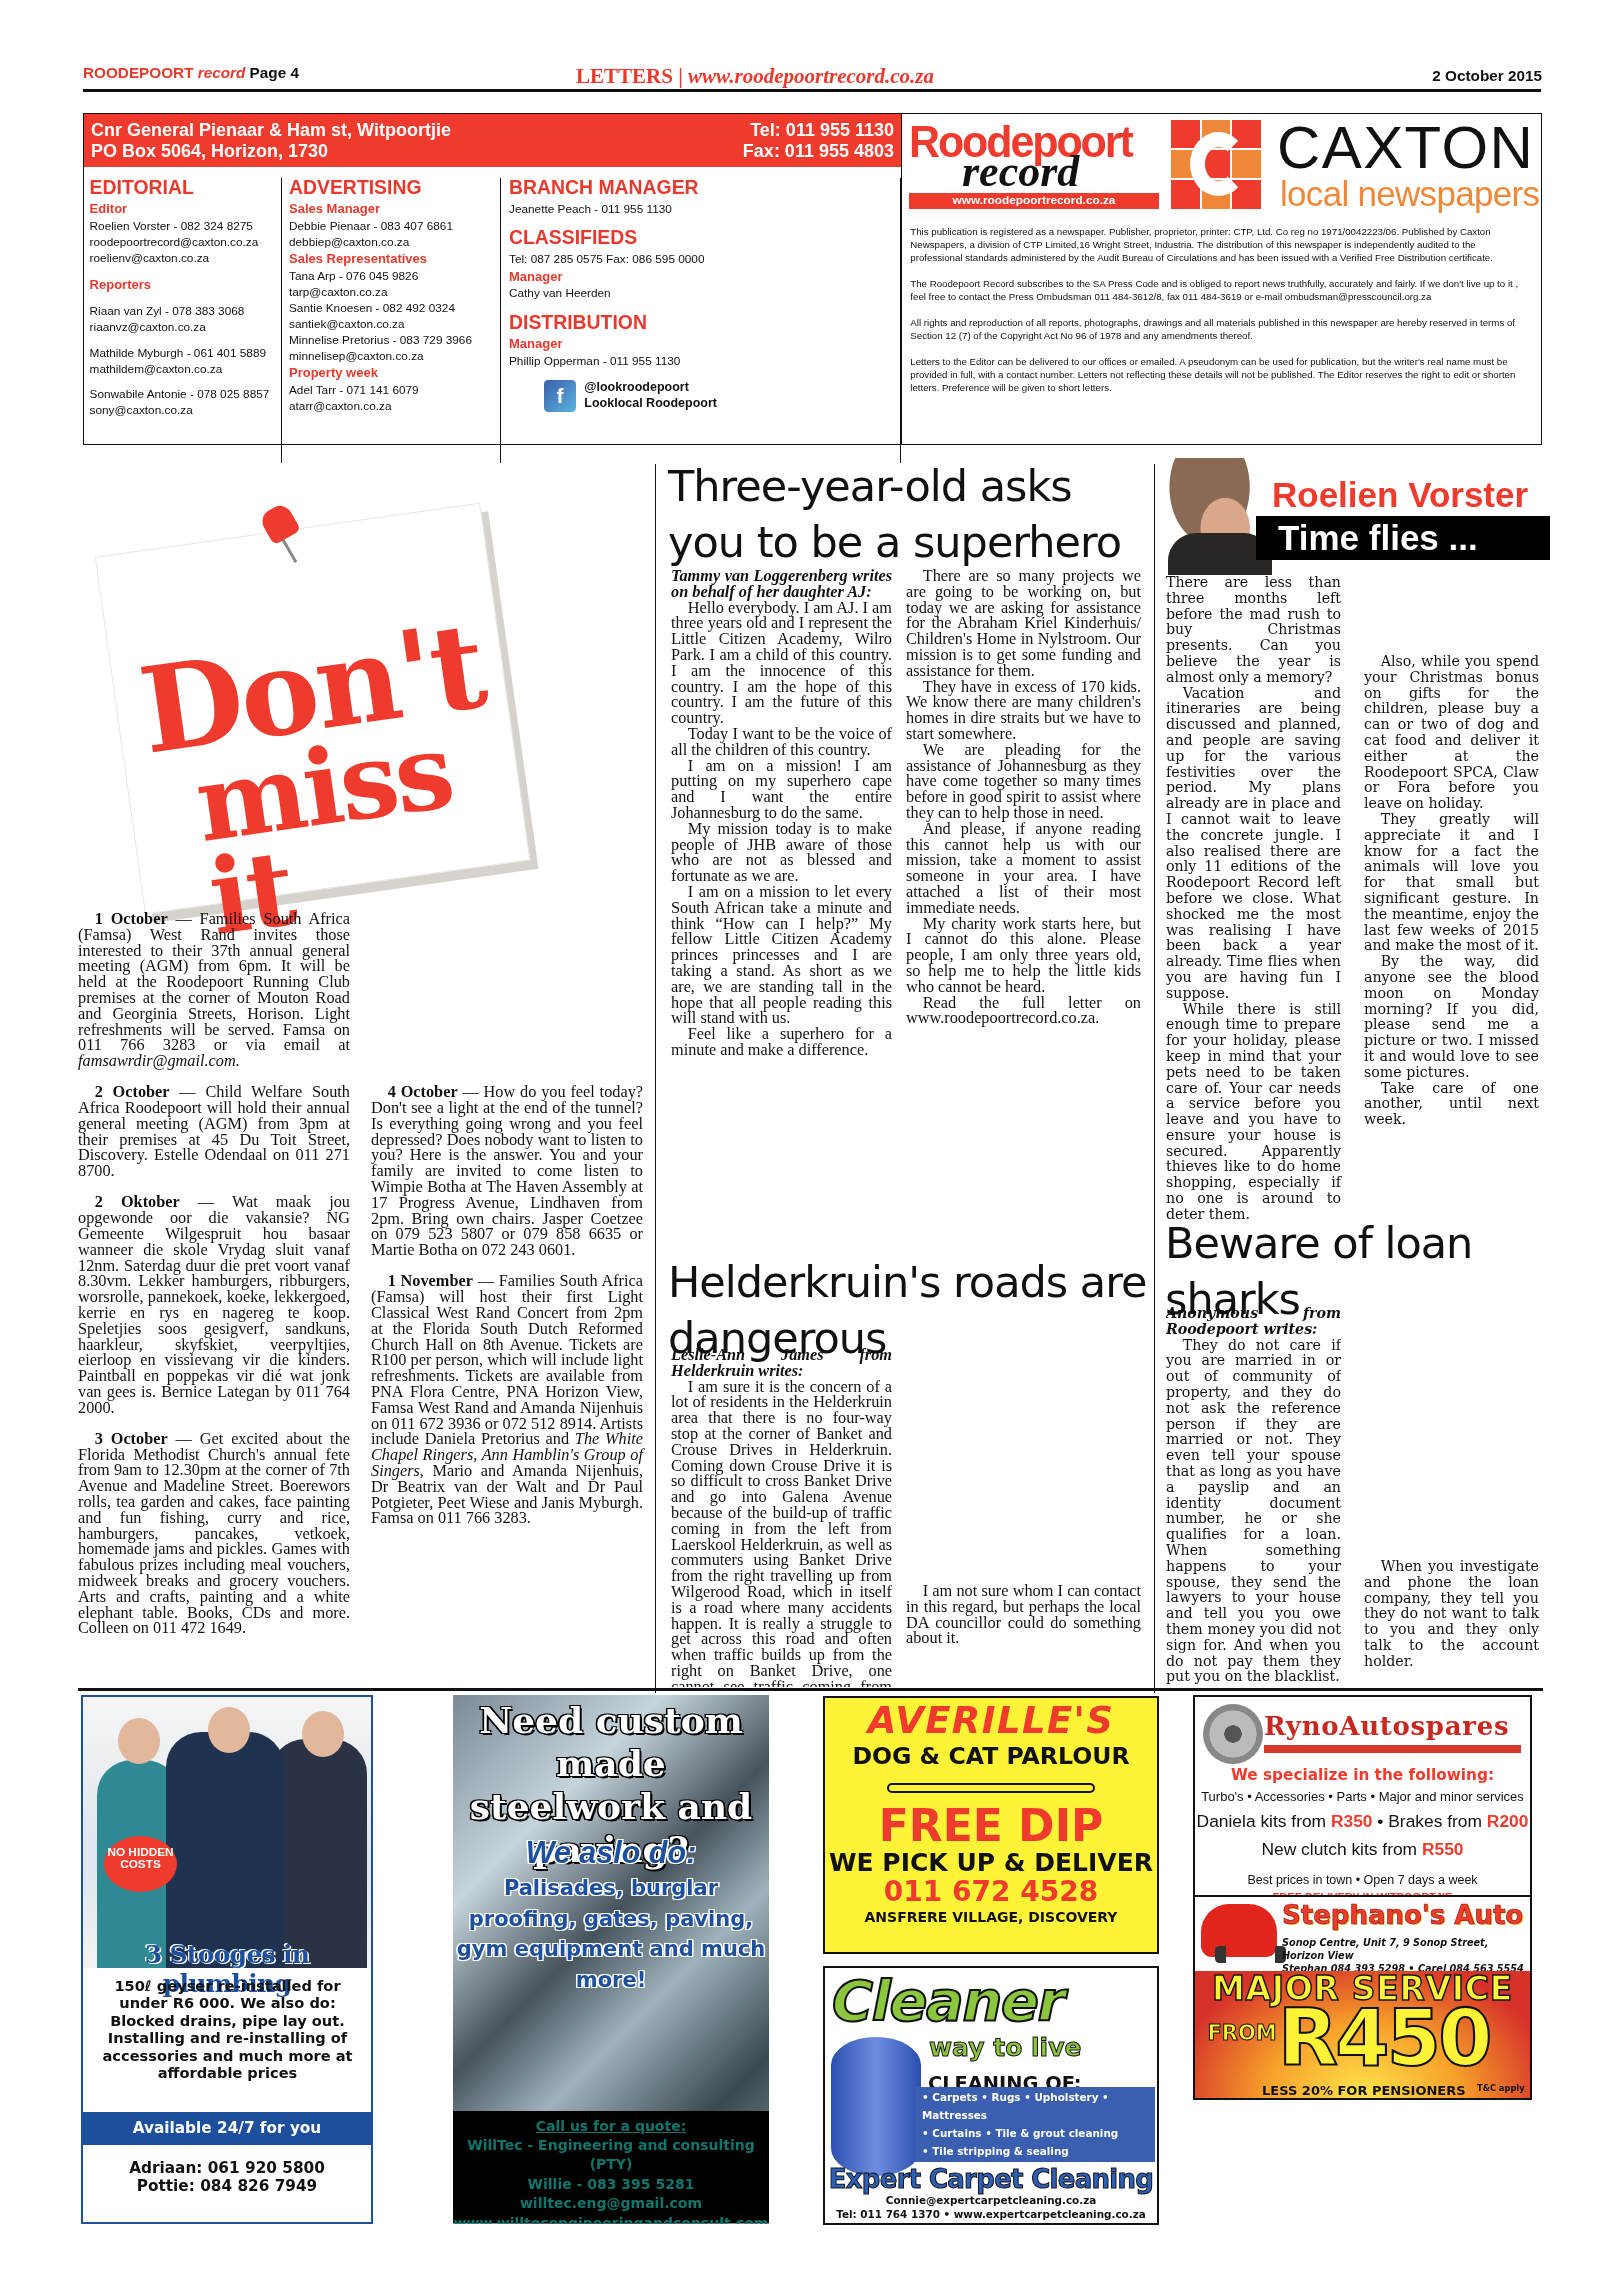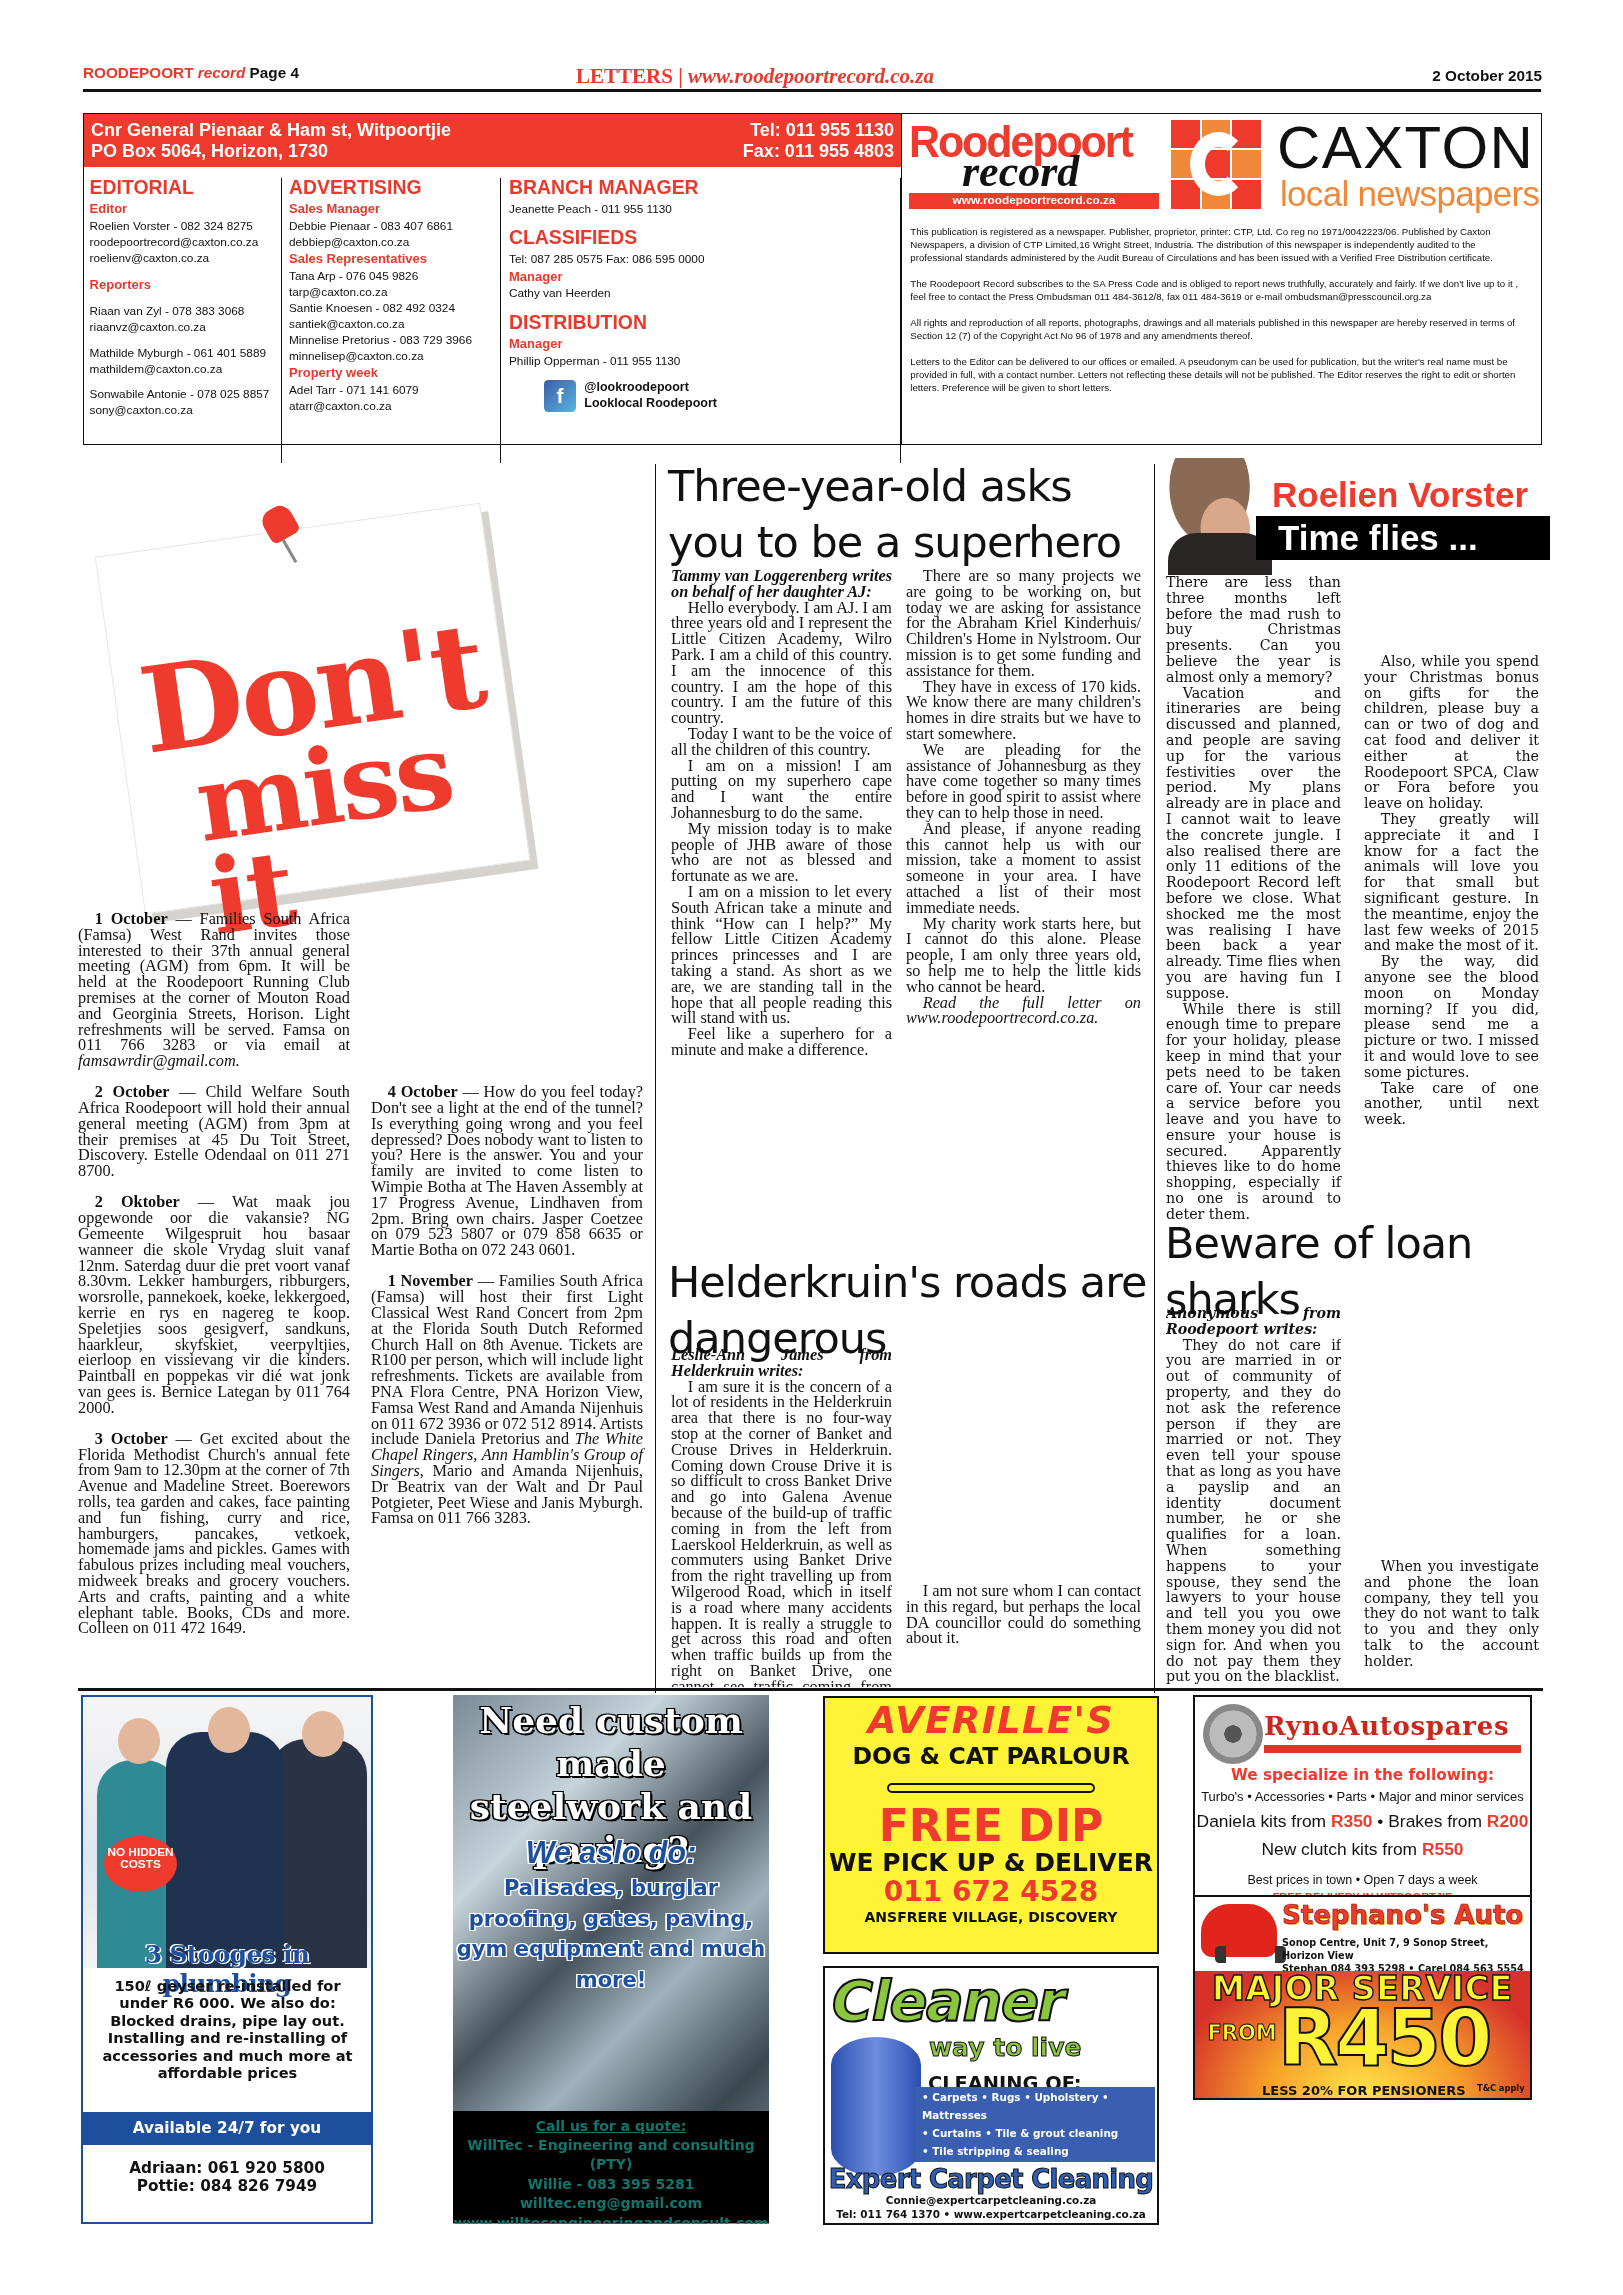--- a/index.html
+++ b/index.html
@@ -124,21 +124,21 @@
   .ad-ryno .l2 b, .ad-ryno .l3 b { color: #ef3b2d; }
   .ad-ryno .l4 { top: 176px; font-size: 12.5px; }
   .ad-ryno .l5 { top: 194px; font-size: 11px; font-weight: bold; color: #ef3b2d; }
   .ad-ryno .l6 { top: 210px; font-size: 13px; font-weight: bold; }
   .ad-ryno .l7 { top: 228px; font-size: 13px; font-weight: bold; }
 
   .ad-steph { left: 1193px; top: 1895px; width: 339px; height: 205px; border: 2.8px solid #111; background: #fff; font-family: "DejaVu Sans", sans-serif; font-weight: bold; text-align: center; }
   .ad-steph .car { position: absolute; left: 5.6px; top: 7px; width: 76px; height: 53px; background: #e2251c; border-radius: 28px 28px 11px 11px; }
   .ad-steph .car::after { content: ""; position: absolute; left: 14px; top: 42px; width: 49px; height: 16.7px; border-left: 11px solid #333; border-right: 11px solid #333; border-radius: 4.2px; }
   .ad-steph .name { position: absolute; left: 87px; top: 2.8px; font-size: 26px; color: #ef3b2d; -webkit-text-stroke: 0.7px #8a1a10; text-shadow: 1.4px 1.4px 0 #f6c545; }
-  .ad-steph .addr { position: absolute; left: 87px; top: 39px; font-size: 9.7px; text-align: left; line-height: 13px; }
+  .ad-steph .addr { position: absolute; left: 87px; top: 39px; font-size: 9.7px; text-align: left; line-height: 13px; font-style: italic; }
   .ad-steph .panel { position: absolute; left: 0; top: 74px; width: 100%; height: 174px; background: radial-gradient(ellipse at 50% 70%, #ffe24a 0%, #f7a12a 40%, #d6322a 80%); }
   .ad-steph .major { position: absolute; left: 0; top: 72px; width: 100%; font-size: 33px; color: #fff338; -webkit-text-stroke: 1.4px #111; letter-spacing: 0.7px; }
   .ad-steph .from { position: absolute; left: 12.5px; top: 124px; font-size: 21px; color: #fff338; -webkit-text-stroke: 1px #111; }
   .ad-steph .price { position: absolute; left: 83px; top: 100px; font-size: 78px; color: #fff338; -webkit-text-stroke: 2.1px #111; letter-spacing: -2.8px; line-height: 83px; }
   .ad-steph .less { position: absolute; left: 67px; top: 186px; font-size: 13px; }
   .ad-steph .tc { position: absolute; left: 282px; top: 186px; font-size: 8.3px; }
   .ad-steph .call { position: absolute; left: 0; top: 203px; width: 100%; font-size: 13px; }
   .ad-steph .open { position: absolute; left: 0; top: 221px; width: 100%; font-size: 22px; color: #fff338; -webkit-text-stroke: 1px #111; }
 </style>
 </head>
@@ -292,21 +292,21 @@
   <p>My mission today is to make people of JHB aware of those who are not as blessed and fortunate as we are.</p>
   <p>I am on a mission to let every South African take a minute and think “How can I help?” My fellow Little Citizen Academy princes princesses and I are taking a stand. As short as we are, we are standing tall in the hope that all people reading this will stand with us.</p>
   <p>Feel like a superhero for a minute and make a difference.</p>
 </div>
 <div class="col" style="left:906px;top:568px;width:235px;">
   <p>There are so many projects we are going to be working on, but today we are asking for assistance for the Abraham Kriel Kinderhuis/ Children's Home in Nylstroom. Our mission is to get some funding and assistance for them.</p>
   <p>They have in excess of 170 kids. We know there are many children's homes in dire straits but we have to start somewhere.</p>
   <p>We are pleading for the assistance of Johannesburg as they have come together so many times before in good spirit to assist where they can to help those in need.</p>
   <p>And please, if anyone reading this cannot help us with our mission, take a moment to assist someone in your area. I have attached a list of their most immediate needs.</p>
   <p>My charity work starts here, but I cannot do this alone. Please people, I am only three years old, so help me to help the little kids who cannot be heard.</p>
-  <p style="font-style:italic;">Read the full letter on www.roodepoortrecord.co.za.</p>
+  <p style="">Read the full letter on www.roodepoortrecord.co.za.</p>
 </div>
 
 <div class="headline" style="left:668px;top:1254px;width:486px;">Helderkruin's roads are dangerous</div>
 <div class="col" style="left:671px;top:1347px;width:221px;height:340px;overflow:hidden;">
   <p class="byline">Leslie-Ann James from Helderkruin writes:</p>
   <p>I am sure it is the concern of a lot of residents in the Helderkruin area that there is no four-way stop at the corner of Banket and Crouse Drives in Helderkruin. Coming down Crouse Drive it is so difficult to cross Banket Drive and go into Galena Avenue because of the build-up of traffic coming in from the left from Laerskool Helderkruin, as well as commuters using Banket Drive from the right travelling up from Wilgerood Road, which in itself is a road where many accidents happen. It is really a struggle to get across this road and often when traffic builds up from the right on Banket Drive, one cannot see traffic coming from the left and this has the potential to cause terrible accidents if it hasn't already.</p>
 </div>
 <div class="col" style="left:906px;top:1347px;width:235px;">
   <div style="height:236px;"></div>
   <p>I am not sure whom I can contact in this regard, but perhaps the local DA councillor could do something about it.</p>

